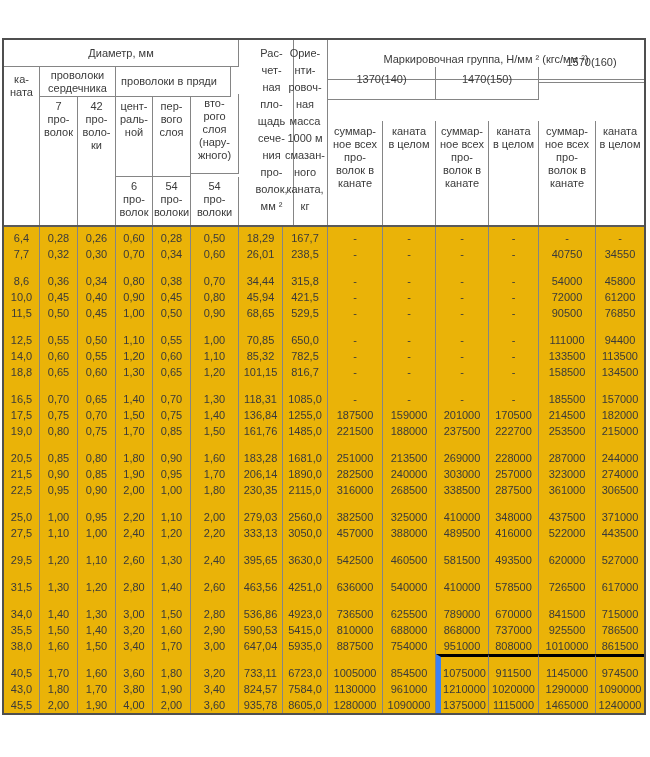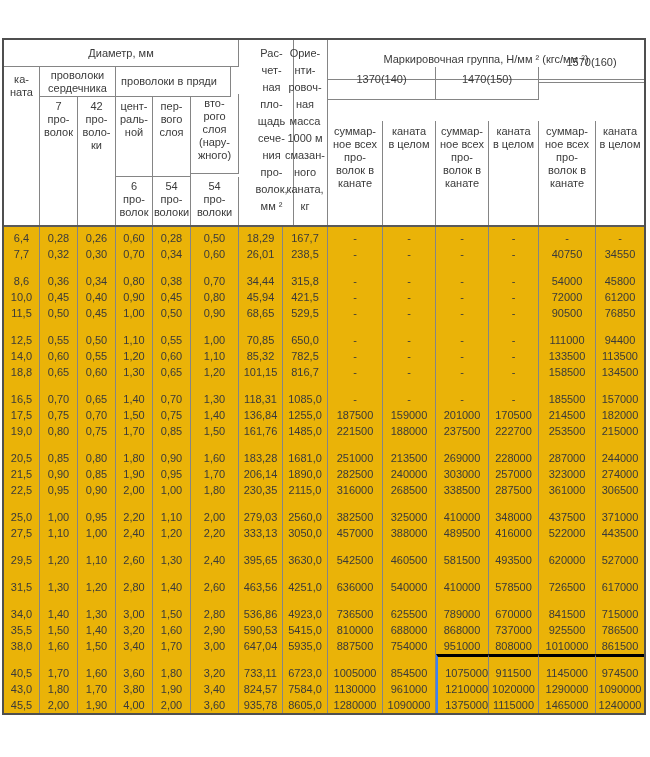--- a/index.html
+++ b/index.html
@@ -65,21 +65,21 @@
     text-align: center;
     color: #3a3a3a;
     border-right: 1px solid #858585;
     overflow: hidden;
     white-space: nowrap;
   }
   .cell.c13 { border-right: none; }
   .g0start { padding-top: 3px; }
   .gstart  { padding-top: 11px; }
   .hl-top  { border-top: 3px solid #000; padding-top: 8px; }
-  .hl-left { border-left: 2px solid #3b82f6; text-align: right; }
+  .hl-left { border-left: 5px solid #3b82f6; }
 </style>
 </head>
 <body>
 
 <div class="wrap">
 
   <div class="header">
 
     <div class="hc vmid" style="left:0;top:0;width:235px;height:27px">Диаметр, мм</div>
     <div class="hc tall noB" style="left:246px;top:0;width:44px;height:185px">Рас-

